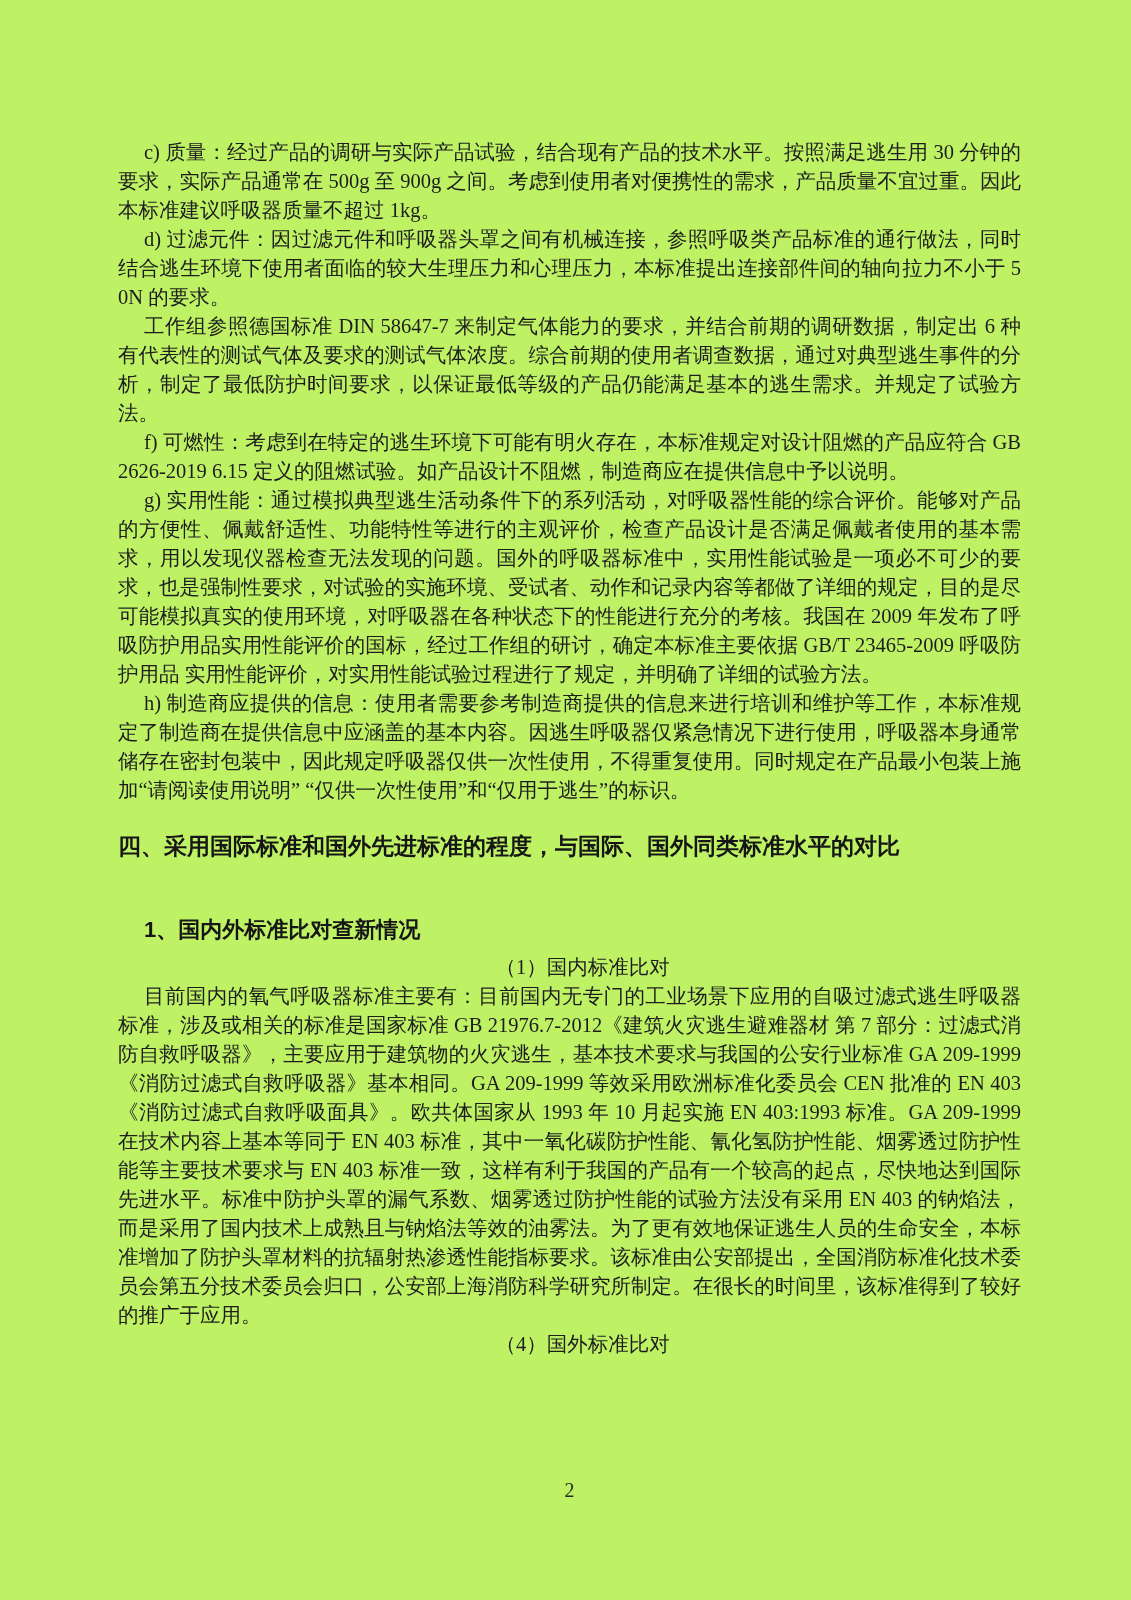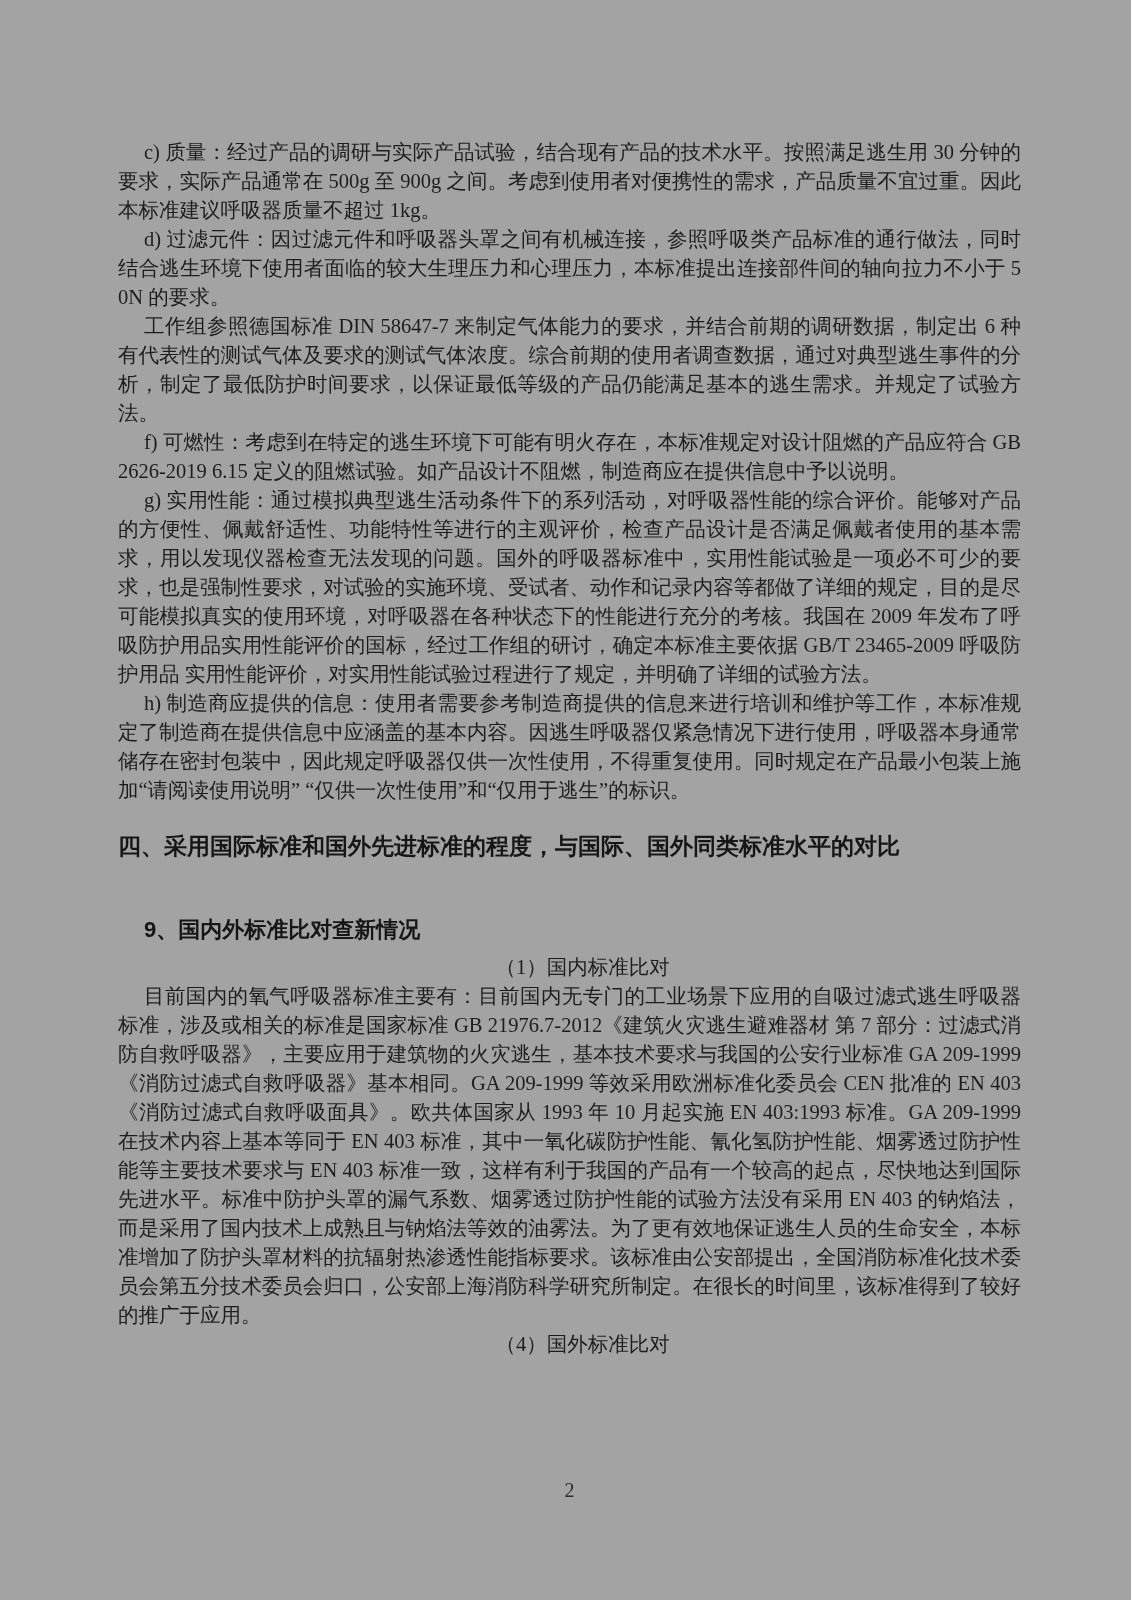--- a/index.html
+++ b/index.html
@@ -4,21 +4,21 @@
 <style>
   html, body {
     margin: 0;
     padding: 0;
     background: #ffffff;
   }
   .page {
     position: relative;
     width: 1131px;
     height: 1600px;
-    background: #a3a3a3;
+    background: #bef264;
     color: #1d1d1d;
     font-family: "Liberation Serif", "DejaVu Serif", serif;
     overflow: hidden;
   }
   .content {
     position: absolute;
     left: 118px;
     top: 138px;
     width: 903px;
   }
@@ -70,21 +70,21 @@
   <main class="content">
     <p class="body">c) 质量：经过产品的调研与实际产品试验，结合现有产品的技术水平。按照满足逃生用 30 分钟的要求，实际产品通常在 500g 至 900g 之间。考虑到使用者对便携性的需求，产品质量不宜过重。因此本标准建议呼吸器质量不超过 1kg。</p>
     <p class="body">d) 过滤元件：因过滤元件和呼吸器头罩之间有机械连接，参照呼吸类产品标准的通行做法，同时结合逃生环境下使用者面临的较大生理压力和心理压力，本标准提出连接部件间的轴向拉力不小于 50N 的要求。</p>
     <p class="body">工作组参照德国标准 DIN 58647-7 来制定气体能力的要求，并结合前期的调研数据，制定出 6 种有代表性的测试气体及要求的测试气体浓度。综合前期的使用者调查数据，通过对典型逃生事件的分析，制定了最低防护时间要求，以保证最低等级的产品仍能满足基本的逃生需求。并规定了试验方法。</p>
     <p class="body">f) 可燃性：考虑到在特定的逃生环境下可能有明火存在，本标准规定对设计阻燃的产品应符合 GB2626-2019 6.15 定义的阻燃试验。如产品设计不阻燃，制造商应在提供信息中予以说明。</p>
     <p class="body">g) 实用性能：通过模拟典型逃生活动条件下的系列活动，对呼吸器性能的综合评价。能够对产品的方便性、佩戴舒适性、功能特性等进行的主观评价，检查产品设计是否满足佩戴者使用的基本需求，用以发现仪器检查无法发现的问题。国外的呼吸器标准中，实用性能试验是一项必不可少的要求，也是强制性要求，对试验的实施环境、受试者、动作和记录内容等都做了详细的规定，目的是尽可能模拟真实的使用环境，对呼吸器在各种状态下的性能进行充分的考核。我国在 2009 年发布了呼吸防护用品实用性能评价的国标，经过工作组的研讨，确定本标准主要依据 GB/T 23465-2009 呼吸防护用品 实用性能评价，对实用性能试验过程进行了规定，并明确了详细的试验方法。</p>
     <p class="body">h) 制造商应提供的信息：使用者需要参考制造商提供的信息来进行培训和维护等工作，本标准规定了制造商在提供信息中应涵盖的基本内容。因逃生呼吸器仅紧急情况下进行使用，呼吸器本身通常储存在密封包装中，因此规定呼吸器仅供一次性使用，不得重复使用。同时规定在产品最小包装上施加“请阅读使用说明” “仅供一次性使用”和“仅用于逃生”的标识。</p>
 
     <h2 class="h-main">四、采用国际标准和国外先进标准的程度，与国际、国外同类标准水平的对比</h2>
 
-    <h3 class="h-sub">9、国内外标准比对查新情况</h3>
+    <h3 class="h-sub">1、国内外标准比对查新情况</h3>
 
     <p class="body short">（1）国内标准比对</p>
     <p class="body">目前国内的氧气呼吸器标准主要有：目前国内无专门的工业场景下应用的自吸过滤式逃生呼吸器标准，涉及或相关的标准是国家标准 GB 21976.7-2012《建筑火灾逃生避难器材 第 7 部分：过滤式消防自救呼吸器》，主要应用于建筑物的火灾逃生，基本技术要求与我国的公安行业标准 GA 209-1999《消防过滤式自救呼吸器》基本相同。GA 209-1999 等效采用欧洲标准化委员会 CEN 批准的 EN 403《消防过滤式自救呼吸面具》。欧共体国家从 1993 年 10 月起实施 EN 403:1993 标准。GA 209-1999 在技术内容上基本等同于 EN 403 标准，其中一氧化碳防护性能、氰化氢防护性能、烟雾透过防护性能等主要技术要求与 EN 403 标准一致，这样有利于我国的产品有一个较高的起点，尽快地达到国际先进水平。标准中防护头罩的漏气系数、烟雾透过防护性能的试验方法没有采用 EN 403 的钠焰法，而是采用了国内技术上成熟且与钠焰法等效的油雾法。为了更有效地保证逃生人员的生命安全，本标准增加了防护头罩材料的抗辐射热渗透性能指标要求。该标准由公安部提出，全国消防标准化技术委员会第五分技术委员会归口，公安部上海消防科学研究所制定。在很长的时间里，该标准得到了较好的推广于应用。</p>
     <p class="body short gap-small">（4）国外标准比对</p>
   </main>
 
   <footer class="page-number">2</footer>
 </div>
 
 </body></html>

